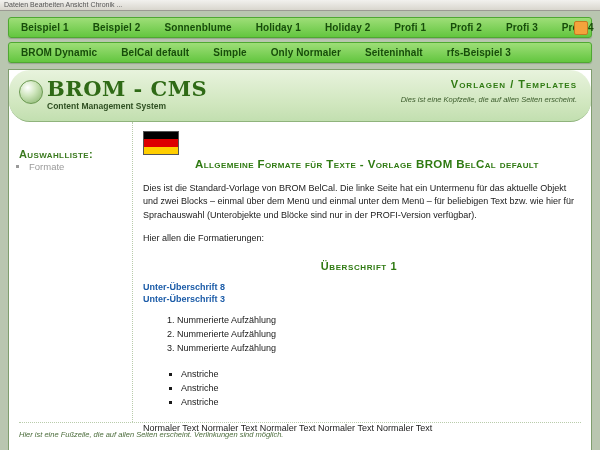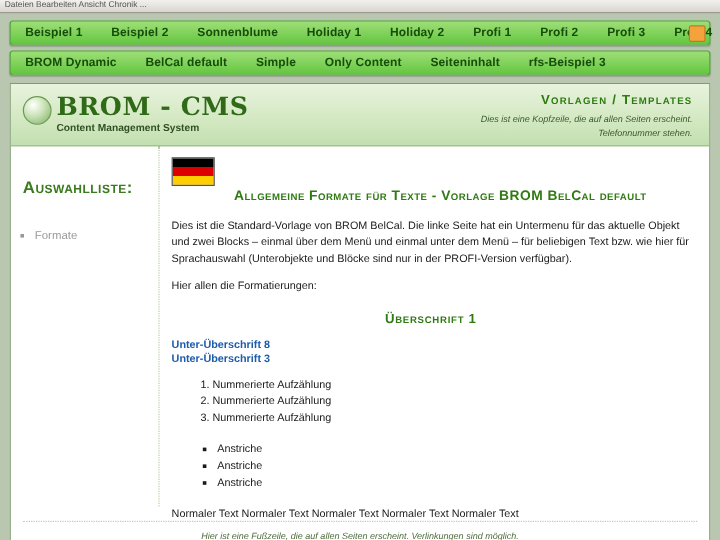--- a/index.html
+++ b/index.html
@@ -85,20 +85,21 @@
   
   .site-header {
     display: flex;
     align-items: flex-start;
     padding: 8px 10px 4px 10px;
     background: linear-gradient(#e8f3dd, #cfe6bd 70%, #c2dfb0);
     border-bottom: 1px solid #8fb37c;
     height: 52px;
     box-sizing: border-box;
     position: relative;
+    border-radius: 21px;
   }
   .logo-block { display: flex; align-items: flex-start; }
   .logo-mark {
     width: 22px; height: 22px;
     border-radius: 50%;
     background: radial-gradient(circle at 35% 30%, #fff 0%, #cfe6bd 40%, #7fae63 100%);
     border: 1px solid #6c9a52;
     margin-right: 4px;
     margin-top: 2px;
   }
@@ -139,25 +140,25 @@
   
   .body-cols { display: flex; height: 300px; }
   .sidebar {
     width: 124px;
     padding: 26px 6px 6px 10px;
     box-sizing: border-box;
     border-right: 1px dotted #b9ccab;
   }
   .sidebar-title {
     color: #3b7a1f;
-    font-size: 14px;
+    font-size: 11px;
     font-weight: bold;
     font-variant: small-caps;
     letter-spacing: 0.4px;
-    margin-bottom: 27px;
+    margin-bottom: 1px;
   }
   .sidebar-list { list-style: none; margin: 0; padding: 0 0 0 10px; }
   .sidebar-list li {
     color: #9a9a9a;
     font-size: 9.5px;
     margin-bottom: 4px;
     list-style: square;
     cursor: pointer;
   }
 
@@ -221,23 +222,23 @@
   }
   .body-text {
     font-size: 9px;
     color: #1a1a1a;
     line-height: 1.55;
     margin: 12px 0 0 0;
   }
 
   .footer-area {
     border-top: 1px dotted #b9ccab;
-    text-align: center;
+    text-align: left;
     padding-top: 7px;
-    margin: 12px 10px;
+    margin: 0 10px;
   }
   .footer-text {
     font-size: 7.5px;
     color: #4a6b3a;
     font-style: italic;
   }
 </style>
 </head>
 <body>
 
@@ -257,39 +258,38 @@
     <div class="nav-item">Profi 2</div>
     <div class="nav-item">Profi 3</div>
     <div class="nav-item">Profi 4</div>
     <div class="nav-corner"></div>
   </div>
 
   <div class="navbar second">
     <div class="nav-item">BROM Dynamic</div>
     <div class="nav-item">BelCal default</div>
     <div class="nav-item">Simple</div>
-    <div class="nav-item">Only Content</div>
+    <div class="nav-item">Only Normaler</div>
     <div class="nav-item">Seiteninhalt</div>
     <div class="nav-item">rfs-Beispiel 3</div>
   </div>
 
   <div class="content-frame">
 
     <div class="site-header">
       <div class="logo-block">
         <div class="logo-mark"></div>
         <div class="logo-text-wrap">
           <div class="logo-title">BROM - CMS</div>
           <div class="logo-sub">Content Management System</div>
         </div>
       </div>
       <div class="header-right">
         <div class="vorlagen-title">Vorlagen / Templates</div>
         <div class="header-note">Dies ist eine Kopfzeile, die auf allen Seiten erscheint.</div>
-        <div class="header-note">Telefonnummer stehen.</div>
       </div>
     </div>
 
     <div class="body-cols">
 
       <div class="sidebar">
         <div class="sidebar-title">Auswahlliste:</div>
         <ul class="sidebar-list">
           <li>Formate</li>
         </ul>

